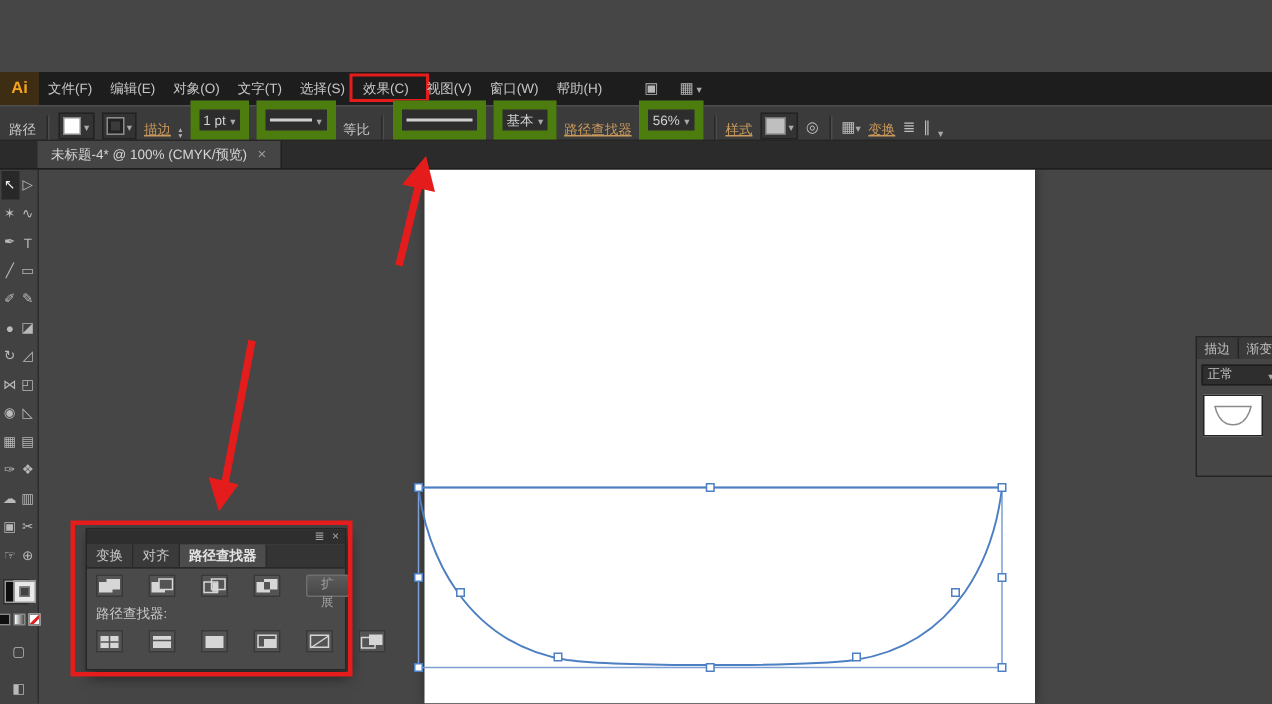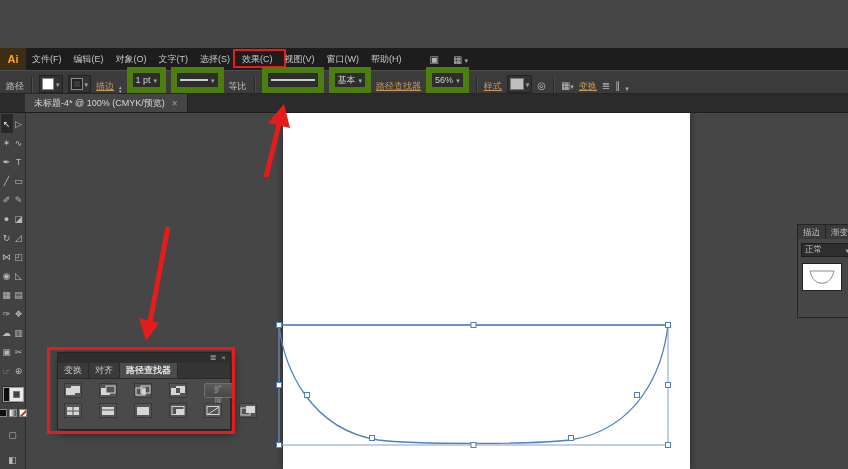--- a/index.html
+++ b/index.html
@@ -358,20 +358,21 @@
         </button>
         <button class="pfbtn">
           <svg width="16" height="11">
               <rect x="1" y="3" width="9" height="7" fill="#d6d6d6"></rect>
               <rect x="6" y="1" width="9" height="7" fill="#d6d6d6"></rect>
               <rect x="6" y="3" width="4" height="5" fill="#545454"></rect>
             </svg>
         </button>
         <button class="expand">扩展</button>
       </div>
+      <div class="pfrow-label">路径查找器:</div>
       <div class="pfrow">
         <button class="pfbtn">
           <svg width="16" height="11">
               <rect x="2" y="2" width="12" height="8" fill="#d6d6d6"></rect>
               <line x1="8" y1="2" x2="8" y2="10" stroke="#545454"></line>
               <line x1="2" y1="6" x2="14" y2="6" stroke="#545454"></line>
             </svg>
         </button>
         <button class="pfbtn">
           <svg width="16" height="11">

